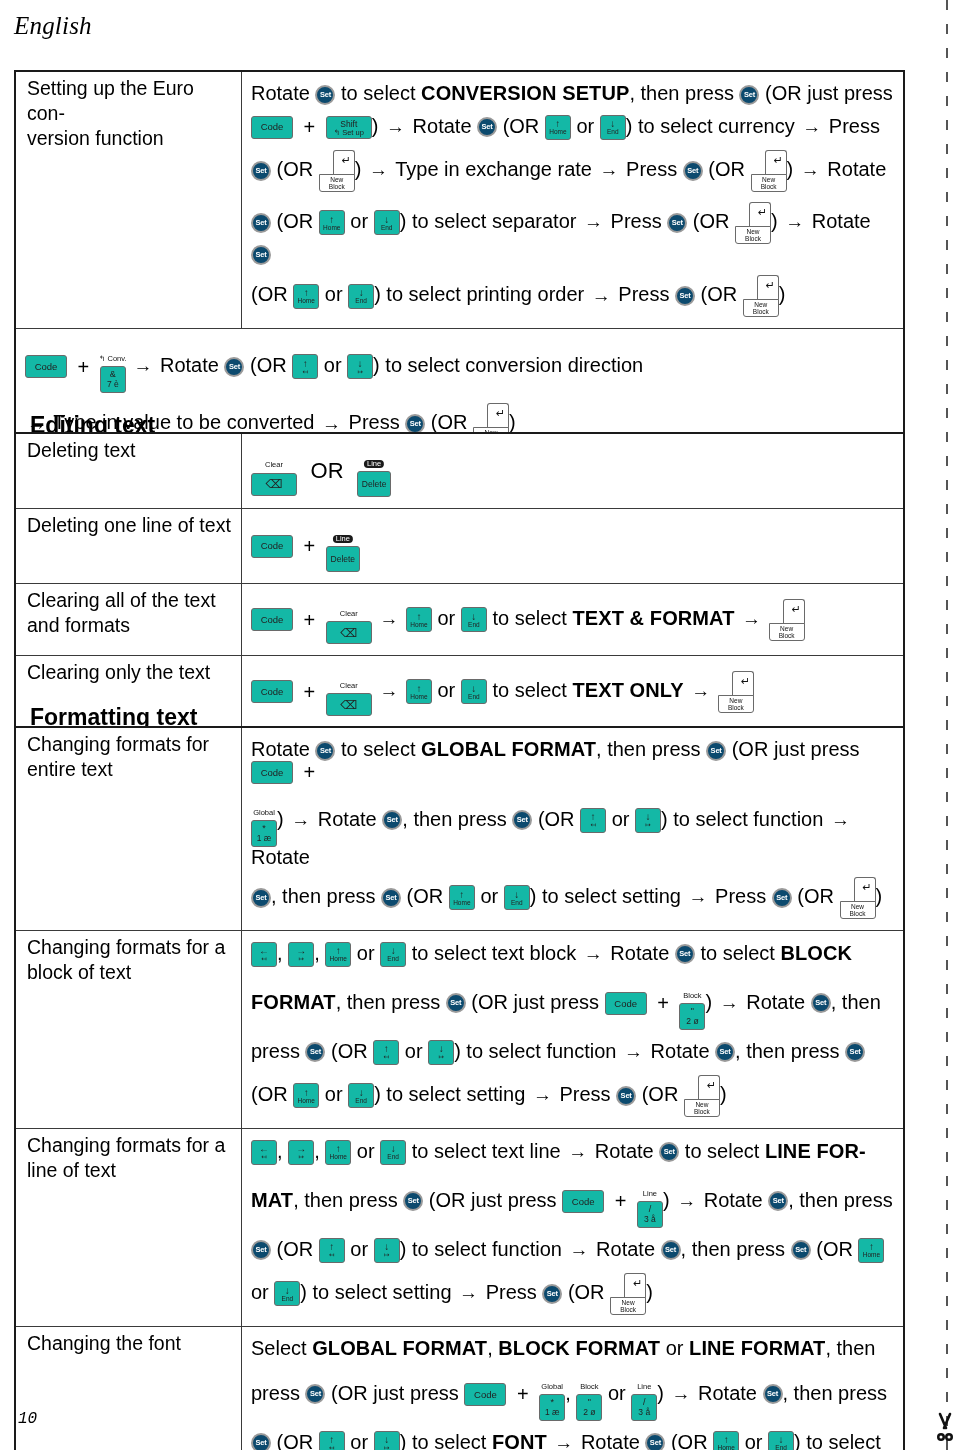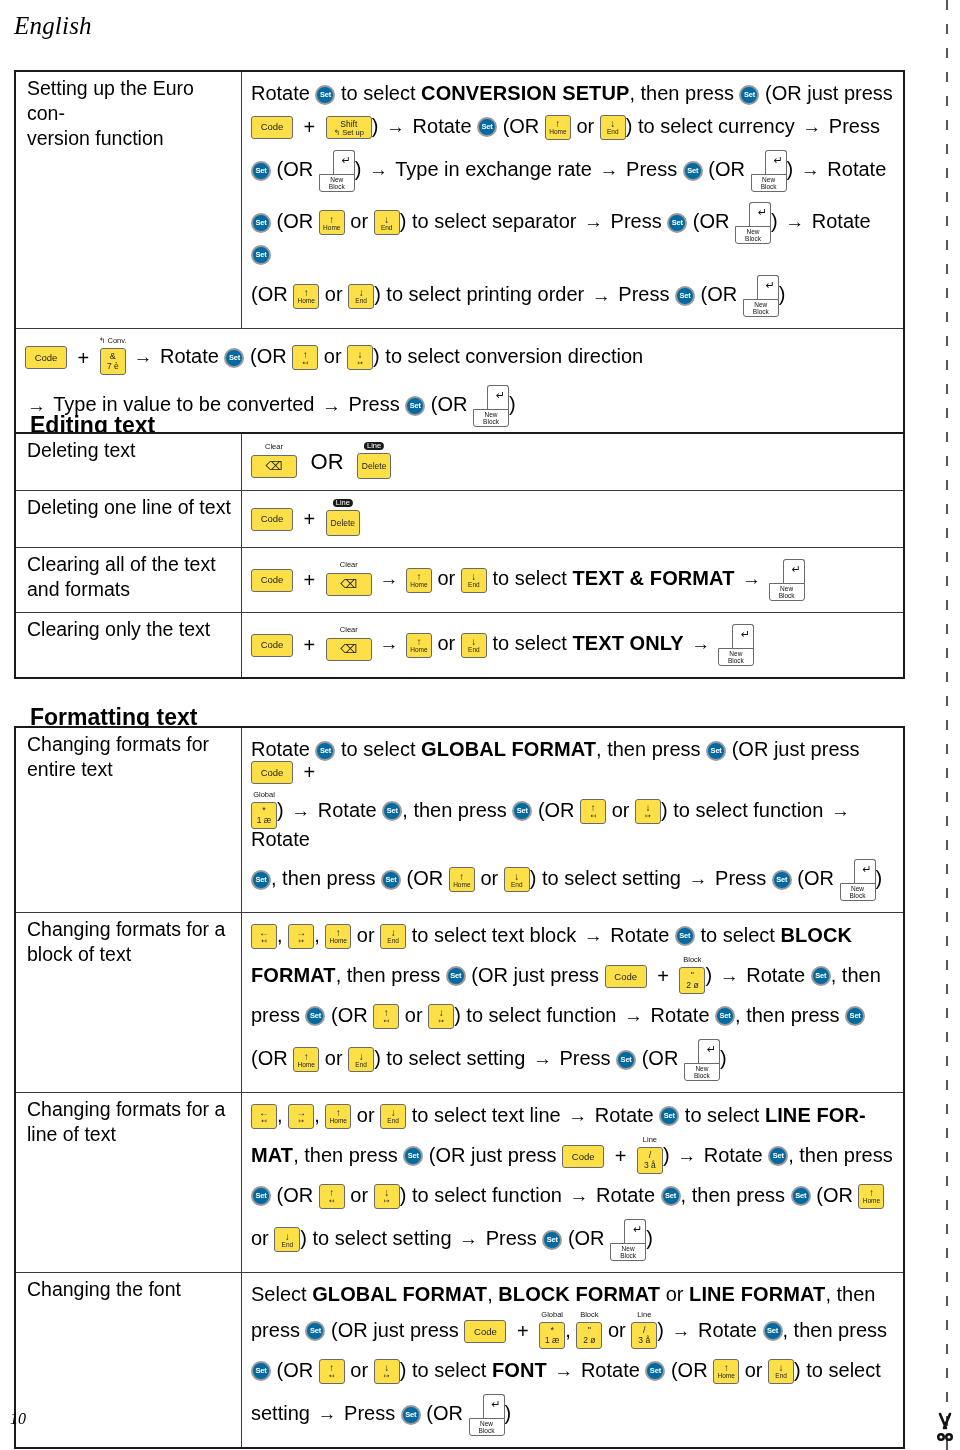--- a/index.html
+++ b/index.html
@@ -81,21 +81,21 @@
   }
   .cell-r b { font-weight: bold; letter-spacing: .1px; }
 
   
   .key {
     display: inline-flex;
     align-items: center;
     justify-content: center;
     border: 1px solid #6a6a6a;
     border-radius: 3px;
-    background: #fde047;
+    background: #14b8a6;
     vertical-align: middle;
     font-size: 8.5px;
     line-height: 1;
     color: #222;
     box-shadow: 0 0 0 0 #fff;
   }
   .key-code { width: 42px; height: 23px; font-size: 9.5px; }
   .key-shift { width: 46px; height: 23px; flex-direction: column; gap: 1px; padding-top:2px;}
   .key-shift .l1 { font-size: 8.5px; }
   .key-shift .l2 { font-size: 7.5px; }
@@ -126,21 +126,21 @@
     top: -11px;
     font-size: 7.5px;
     line-height: 8px;
     white-space: nowrap;
     color: #111;
   }
   .kcap.inv {
     background: #1a1a1a; color: #fff;
     padding: 0px 3px; border-radius: 4px;
   }
-  .kwrap.hascap { margin-top: 8px; }
+  .kwrap.hascap { margin-top: 26px; }
 
   
   .key-nb {
     display: inline-block;
     position: relative;
     width: 36px; height: 42px;
     vertical-align: middle;
   }
   .key-nb .top {
     position: absolute; right: 0; top: 0;
@@ -165,21 +165,21 @@
     position:absolute; left: 0; right:0; top: 26px;
     text-align:center; font-size: 6.5px; line-height: 7px; color:#111;
   }
 
   
   .set-btn {
     display: inline-block;
     vertical-align: middle;
     width: 20px; height: 20px;
     border-radius: 50%;
-    background: #0369a1;
+    background: #0c4a6e;
     border: 2px solid #9a9a9a;
     position: relative;
   }
   .set-btn .t {
     position: absolute; left:0; right:0; top: 50%;
     transform: translateY(-50%);
     text-align: center;
     color: #fff;
     font-size: 7.5px;
     line-height: 8px;
@@ -188,22 +188,22 @@
   }
 
   .plus { font-size: 20px; padding: 0 5px; vertical-align: middle; }
   .arrowr { font-size: 19px; padding: 0 2px; }
 
   .or-big { font-size: 22px; padding: 0 8px; vertical-align: middle; }
 
   
   .pageno {
     position: absolute;
-    left: 10px; bottom: 22px;
-    font-family: Liberation Serif, serif;
+    left: 18px; bottom: 22px;
+    font-family: Liberation Mono, monospace;
     font-style: italic;
     font-size: 16px;
   }
 </style>
 </head>
 <body>
 
 <div class="page">
 
   <div class="lang-title">English</div>

